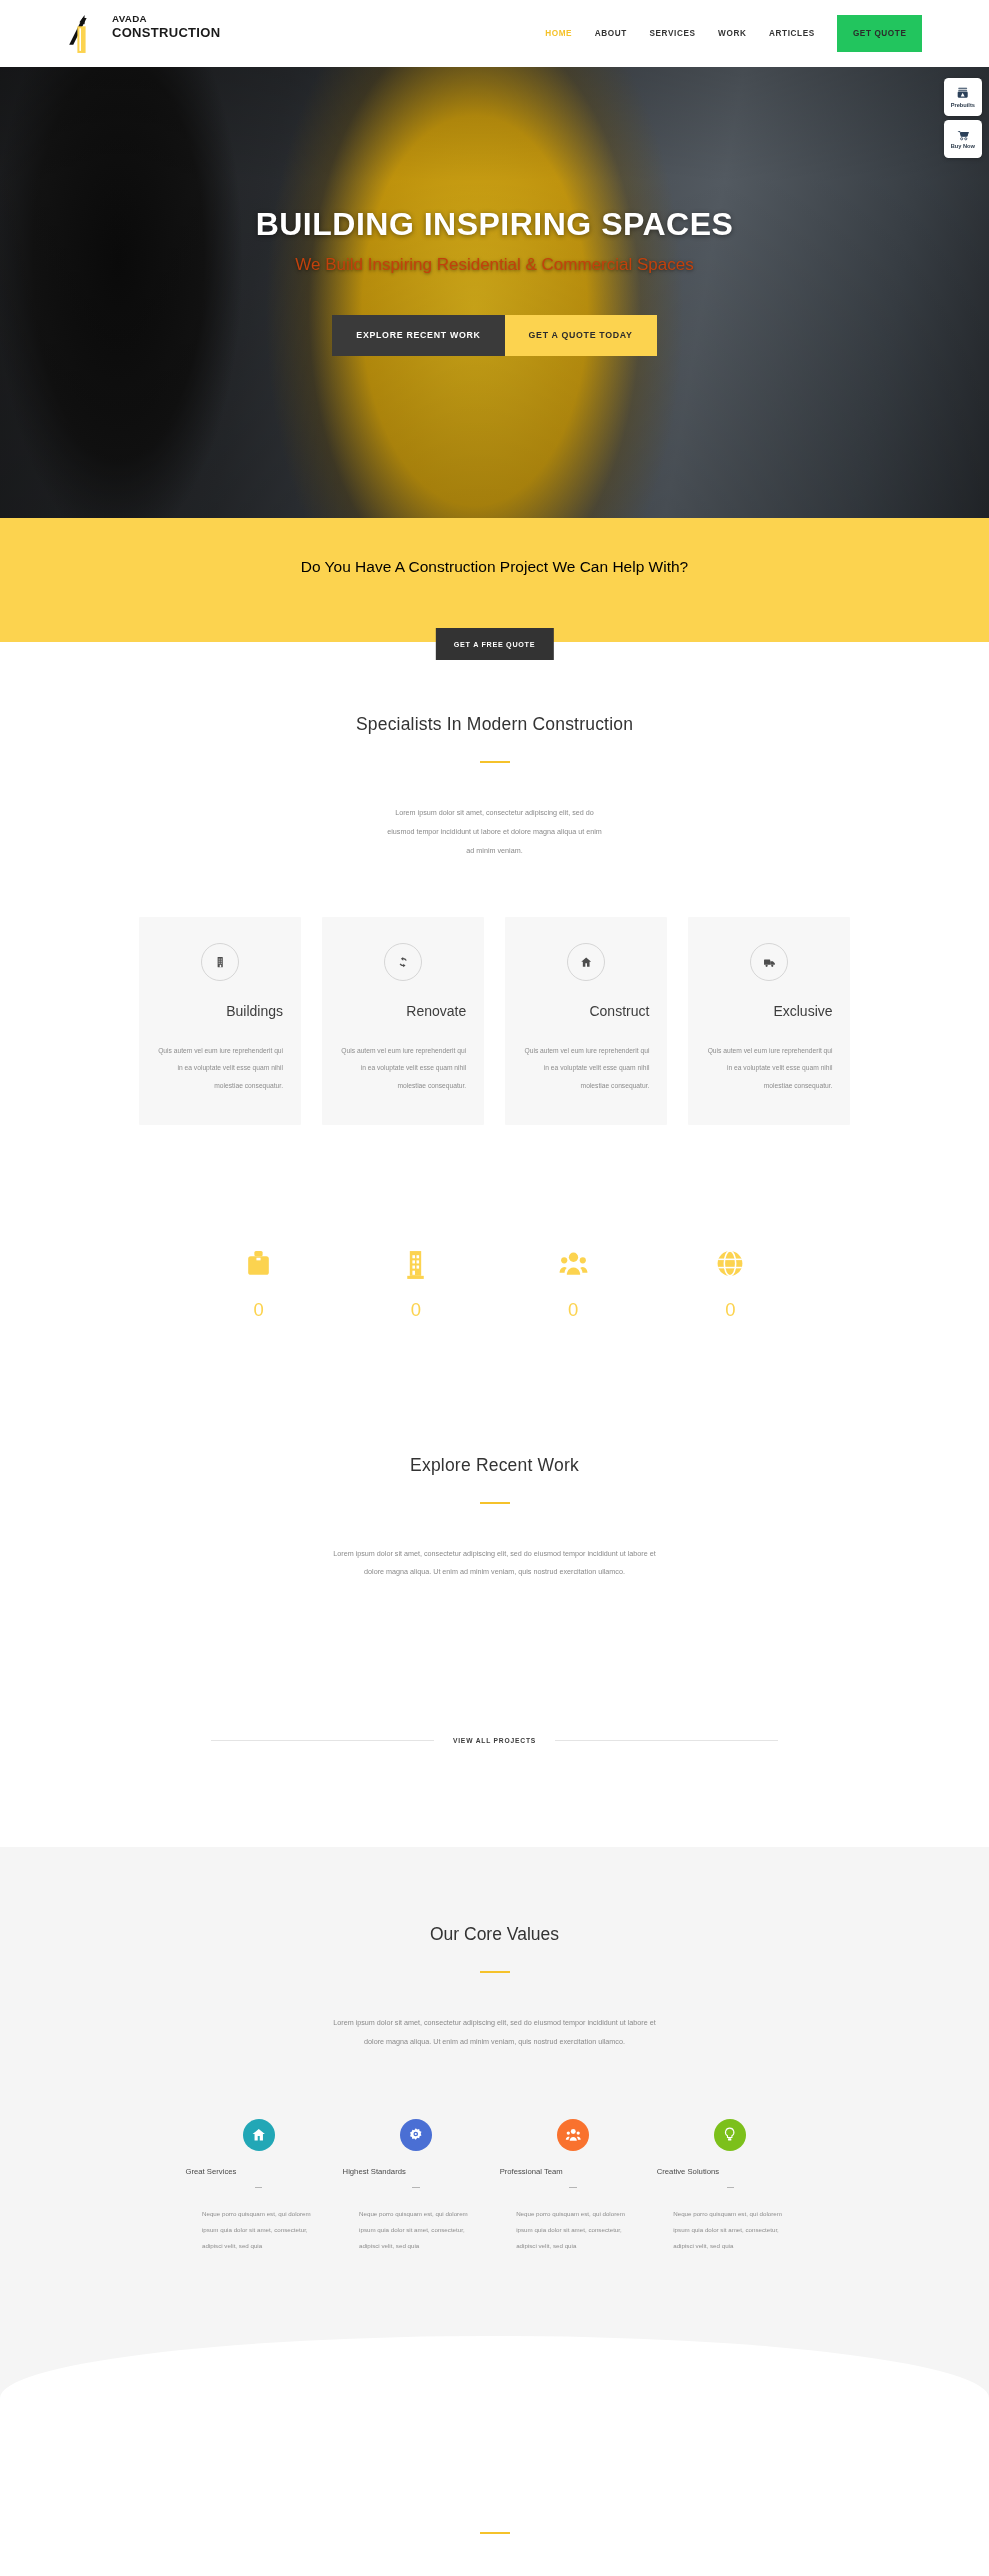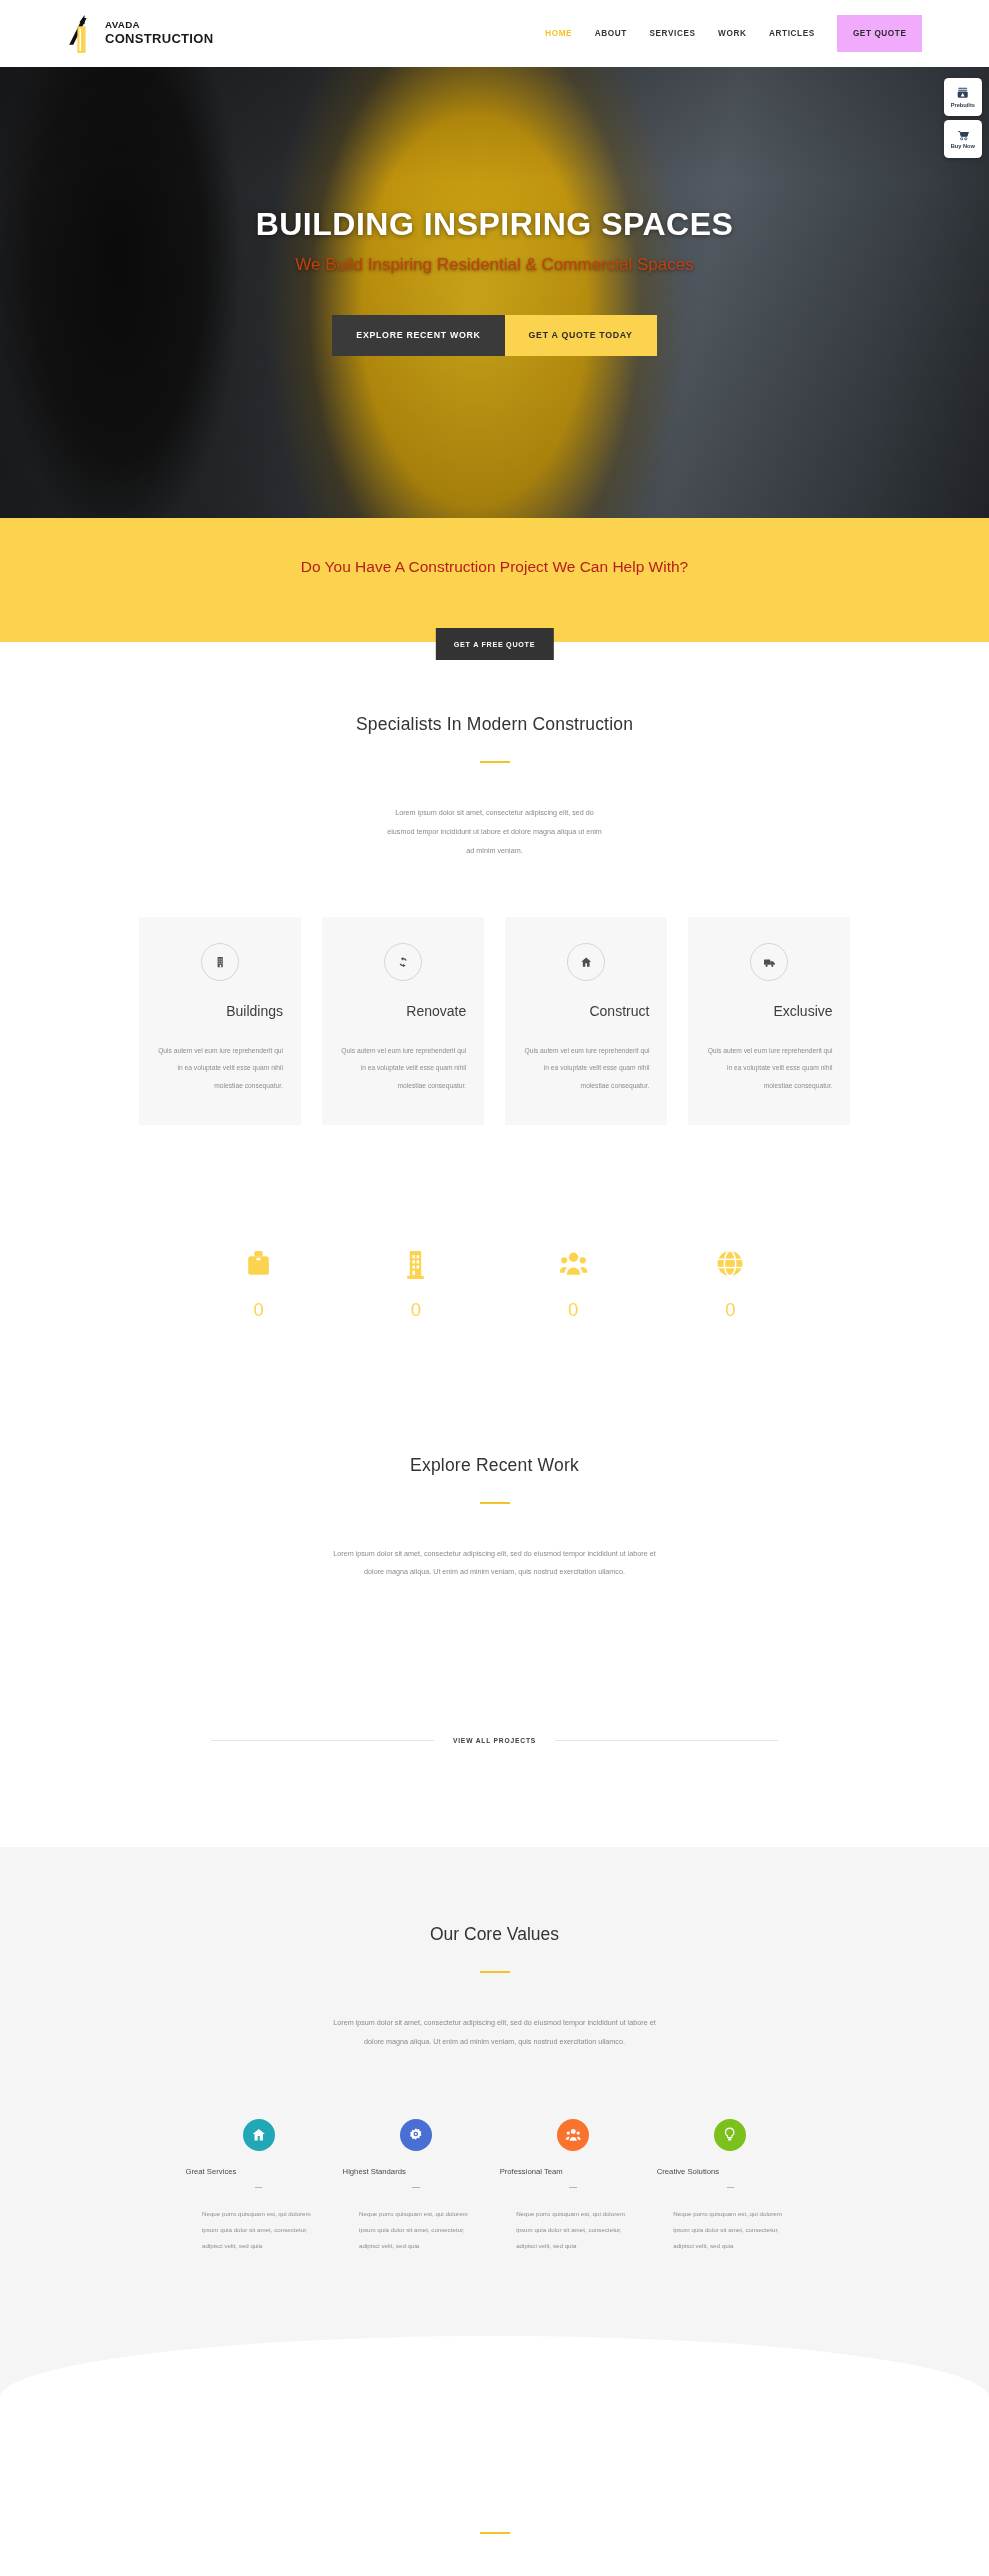--- a/index.html
+++ b/index.html
@@ -2,29 +2,29 @@
 <html style="font-size:8.2px"><head>
 <meta charset="utf-8">
 <style>
   *{margin:0;padding:0;box-sizing:border-box}
   html,body{width:989px;background:#fff}
   body{font-family:"Liberation Sans",sans-serif;color:#747474;-webkit-font-smoothing:antialiased}
   .wrap{width:989px;position:relative;overflow:hidden}
 
   
   .header{height:67px;background:#fff;display:flex;align-items:center;padding:0 67px;position:relative;z-index:40}
-  .logo{display:flex;align-items:center;gap:8px}
+  .logo{display:flex;gap:15px}
   .logo-mark{width:30px;height:42px;position:relative}
   .logo-text{display:flex;flex-direction:column;line-height:1.25}
   .logo-text .l1{font-size:9.8px;letter-spacing:0.3px;font-weight:700;color:#1a1a1a}
   .logo-text .l2{font-size:13px;letter-spacing:0.3px;font-weight:700;color:#1a1a1a}
   .nav{margin-left:auto;display:flex;align-items:center;gap:0}
   .nav a{font-size:8.2px;letter-spacing:0.6px;font-weight:700;color:#333;text-decoration:none;padding:0 11.3px;text-transform:uppercase}
   .nav a.active{color:#f5c22b}
-  .nav .cta{background:#f0abfc;color:#2b2b2b;padding:14.4px 15.5px;margin-left:11.3px}
+  .nav .cta{background:#22c55e;color:#2b2b2b;padding:14.4px 15.5px;margin-left:11.3px}
 
   
   .floaters{position:absolute;right:7.2px;top:78px;z-index:60;display:flex;flex-direction:column;gap:4.1px}
   .fbtn{width:38px;height:38px;background:#fff;border-radius:4.6px;display:flex;flex-direction:column;align-items:center;justify-content:center;gap:2.1px;box-shadow:0 1px 4.1px rgba(0,0,0,.25)}
   .fbtn span{font-size:5.7px;font-weight:700;color:#2b3a4a}
   .fbtn svg{fill:#2b4059}
 
   
   .hero{height:518px;position:relative;margin-top:-67px;display:flex;align-items:center;justify-content:center;overflow:hidden}
   .hero-bg{position:absolute;inset:0;
@@ -36,21 +36,21 @@
   .hero-bg:after{content:"";position:absolute;inset:0;background:linear-gradient(180deg,rgba(0,0,0,.35) 0%,rgba(0,0,0,.12) 35%,rgba(0,0,0,.25) 100%)}
   .hero-inner{position:relative;z-index:5;text-align:center;width:100%;padding-top:46px}
   .hero h1{font-size:32px;line-height:1.05;font-weight:700;color:#fff;letter-spacing:0.5px;text-transform:uppercase;text-shadow:0 1px 5.2px rgba(0,0,0,.45)}
   .hero .sub{margin-top:13px;font-size:17px;color:#c2410c;text-shadow:0 0.5px 3.1px rgba(0,0,0,.5)}
   .hero .btns{margin-top:40px;display:flex;justify-content:center}
   .btn-dark{background:#3a3a3a;color:#fff;font-size:8.8px;font-weight:700;letter-spacing:0.7px;padding:15.5px 24px;text-transform:uppercase;border:0;cursor:pointer}
   .btn-yellow{background:#fcd34f;color:#2b2b2b;font-size:8.8px;font-weight:700;letter-spacing:0.7px;padding:15.5px 24px;text-transform:uppercase;border:0;cursor:pointer}
 
   
   .band{background:#fcd34f;padding:40px 0 0;position:relative;height:124px}
-  .band h2{text-align:center;font-size:15.5px;color:#b91c1c;font-weight:400}
+  .band h2{text-align:center;font-size:15.5px;color:#000000;font-weight:400}
   .band .bbtn{position:absolute;left:50%;transform:translateX(-50%);bottom:-18px;background:#333;color:#fff;padding:11.3px 18.5px;font-size:7.2px;font-weight:700;letter-spacing:0.7px;text-transform:uppercase;border:0;cursor:pointer}
 
   
   .sec{padding:72px 0 0;text-align:center}
   .sec h2{font-size:17.5px;color:#333;font-weight:400;letter-spacing:0.2px}
   .rule{width:30px;height:2.1px;background:#f5c22b;margin:26px auto 0}
   .lead{margin:41px auto 0;max-width:222px;font-size:7.2px;line-height:2.6;color:#8a8a8a}
 
   
   .cards{display:flex;gap:21.6px;width:845px;margin:57px auto 0;padding:0 67px}

